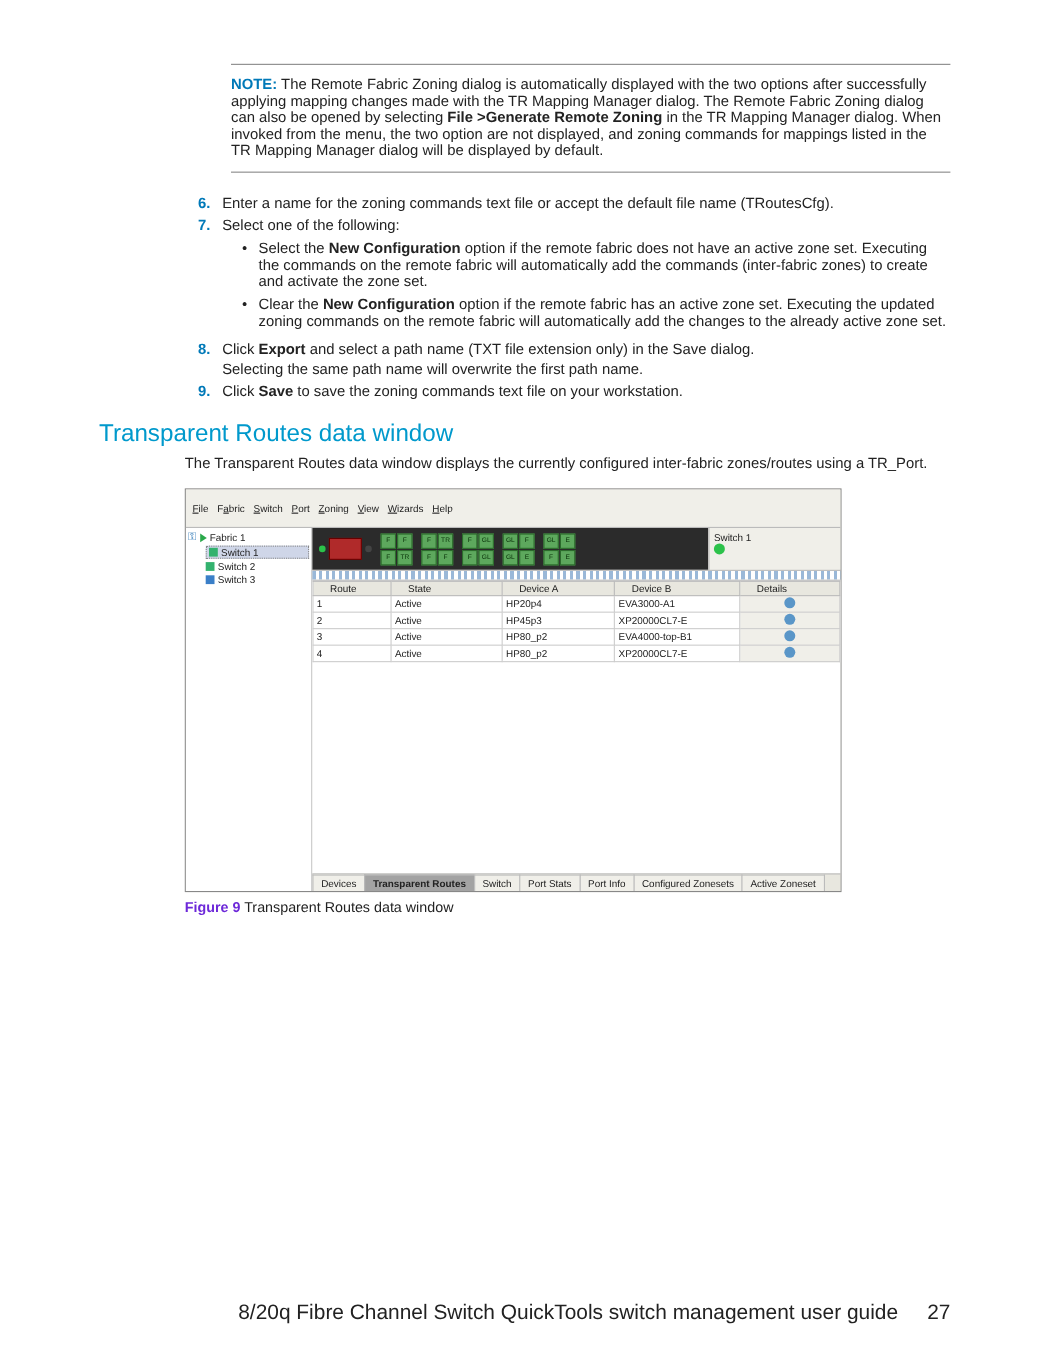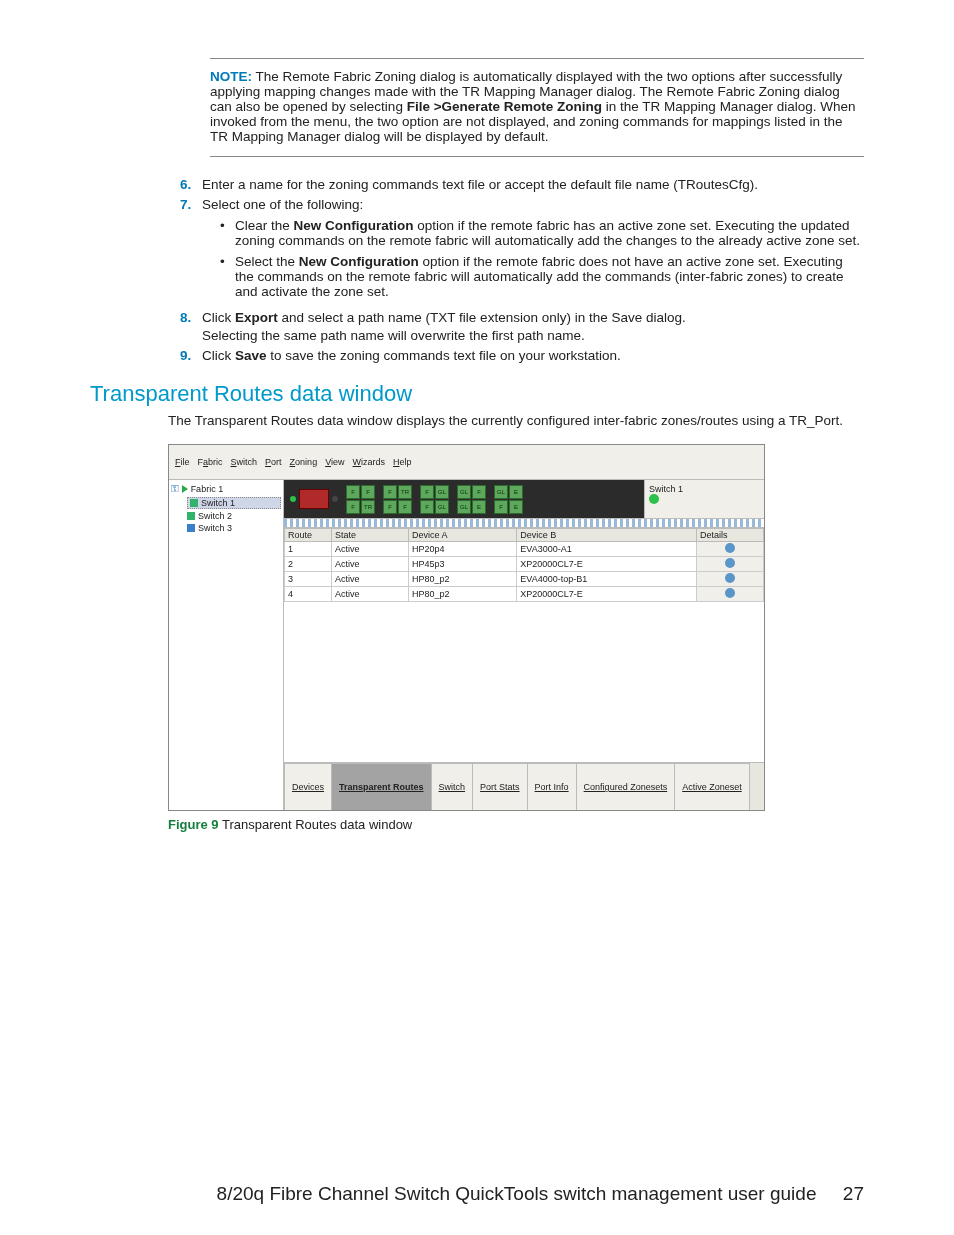--- a/index.html
+++ b/index.html
@@ -149,21 +149,21 @@
     border-top: 1px solid #bbb;
     overflow: hidden;
   }
   .data-table {
     width: 100%;
     border-collapse: collapse;
   }
   .data-table th {
     background: #e8e7df;
     border: 1px solid #bbb;
-    padding: 1px 3px;
+    padding: 1px 15px;
     font-weight: normal;
     text-align: left;
   }
   .data-table td {
     border: 1px solid #ccc;
     padding: 1px 3px;
     background: #fff;
   }
   .details-icon {
     width: 10px; height: 10px; border-radius: 50%;
@@ -171,35 +171,34 @@
     display: inline-block;
     margin: 0 auto;
   }
   .data-table td.details-cell { text-align: center; background: #f0efe9; }
   .tabs-row {
     display: flex;
     border-top: 1px solid #bbb;
     background: #e8e7df;
   }
   .tab {
-    padding: 18px 7px;
+    padding: 2px 7px;
     border: 1px solid #bbb;
     border-bottom: none;
     background: #f0efe9;
     margin-right: -1px;
     white-space: nowrap;
-    text-decoration: underline;
   }
   .tab.active { font-weight: bold; background: #a3a3a3; }
   .figure-caption {
     margin: 6px 0 0 78px;
     font-size: 13px;
   }
   .figure-caption .fig-label {
-    color: #15803d;
+    color: #6d28d9;
     font-weight: bold;
   }
   .footer {
     position: absolute;
     bottom: 30px;
     right: 90px;
     font-size: 19px;
   }
   .subline { margin-top: 3px; }
 </style>
@@ -217,24 +216,24 @@
     <li>
       <span class="num">6.</span>
       <span class="li-body">Enter a name for the zoning commands text file or accept the default file name (TRoutesCfg).</span>
     </li>
     <li>
       <span class="num">7.</span>
       <div class="li-body">
         <span>Select one of the following:</span>
         <ul class="bullets">
           <li>
-            <span>Clear the </span><span class="bold">New Configuration</span><span> option if the remote fabric has an active zone set. Executing the updated zoning commands on the remote fabric will automatically add the changes to the already active zone set.</span>
+            <span>Select the </span><span class="bold">New Configuration</span><span> option if the remote fabric does not have an active zone set. Executing the commands on the remote fabric will automatically add the commands (inter-fabric zones) to create and activate the zone set.</span>
           </li>
           <li>
-            <span>Select the </span><span class="bold">New Configuration</span><span> option if the remote fabric does not have an active zone set. Executing the commands on the remote fabric will automatically add the commands (inter-fabric zones) to create and activate the zone set.</span>
+            <span>Clear the </span><span class="bold">New Configuration</span><span> option if the remote fabric has an active zone set. Executing the updated zoning commands on the remote fabric will automatically add the changes to the already active zone set.</span>
           </li>
         </ul>
       </div>
     </li>
     <li>
       <span class="num">8.</span>
       <div class="li-body">
         <span>Click </span><span class="bold">Export</span><span> and select a path name (TXT file extension only) in the Save dialog.</span>
         <div class="subline">Selecting the same path name will overwrite the first path name.</div>
       </div>

